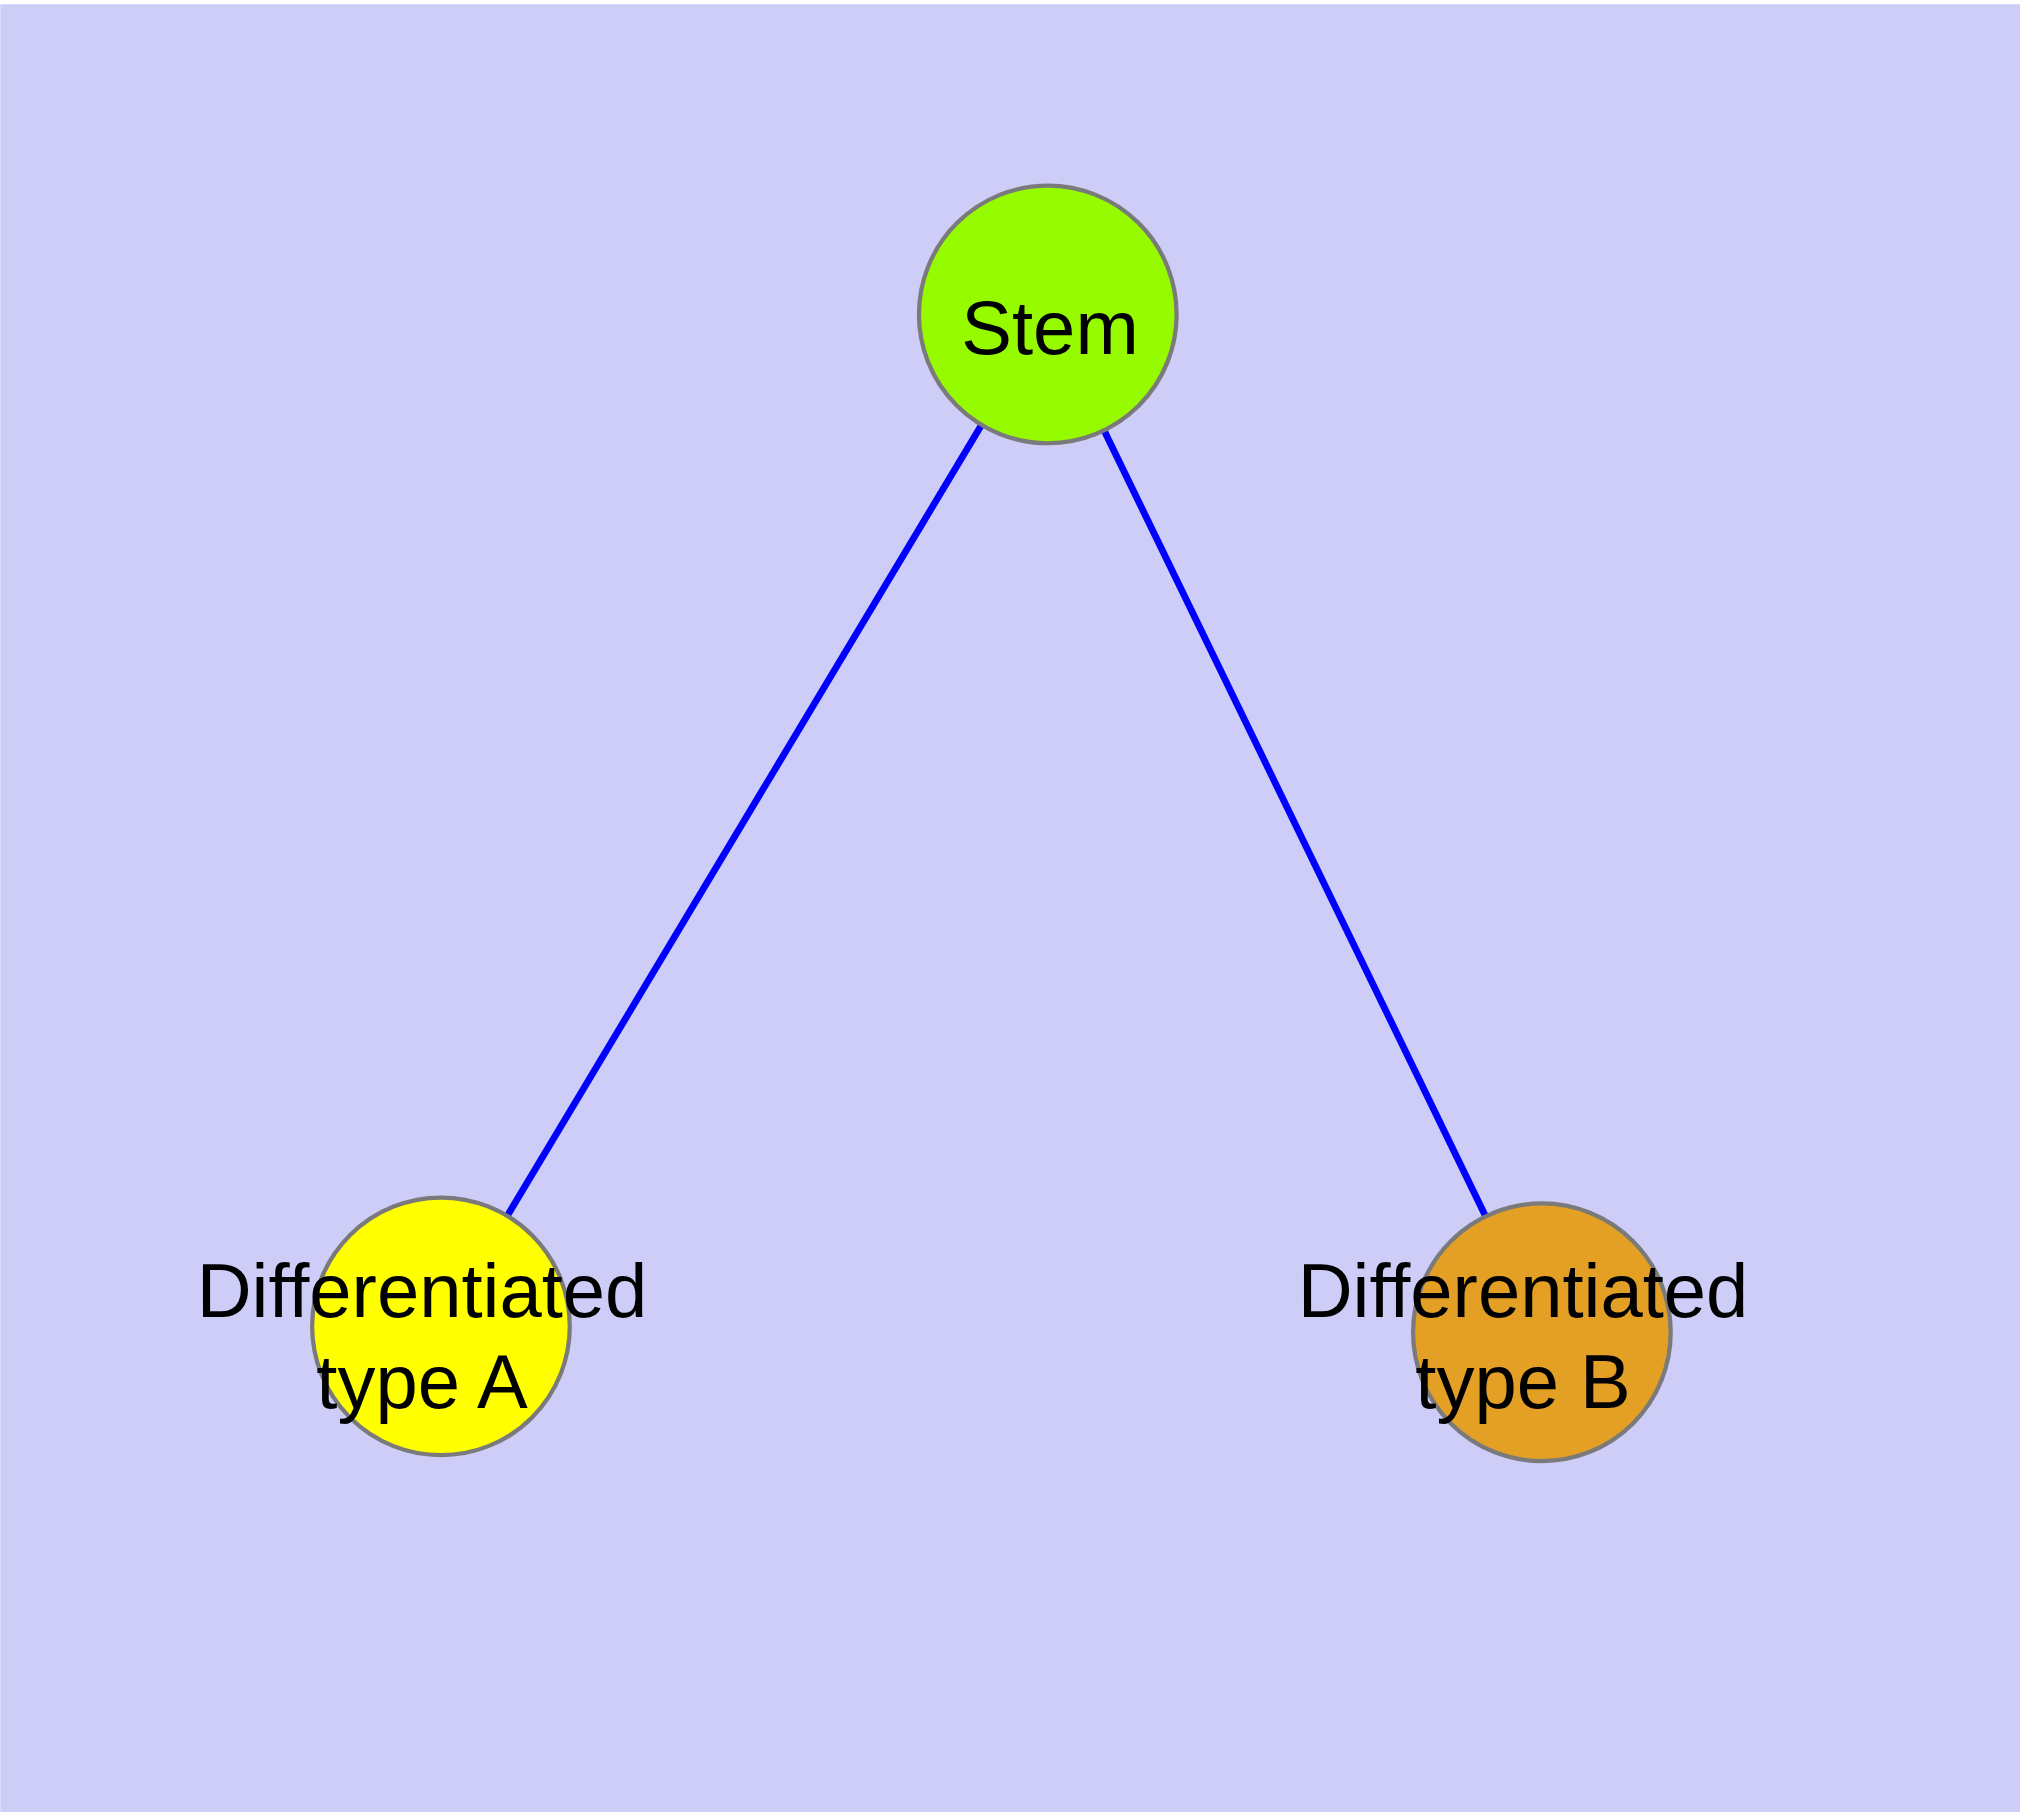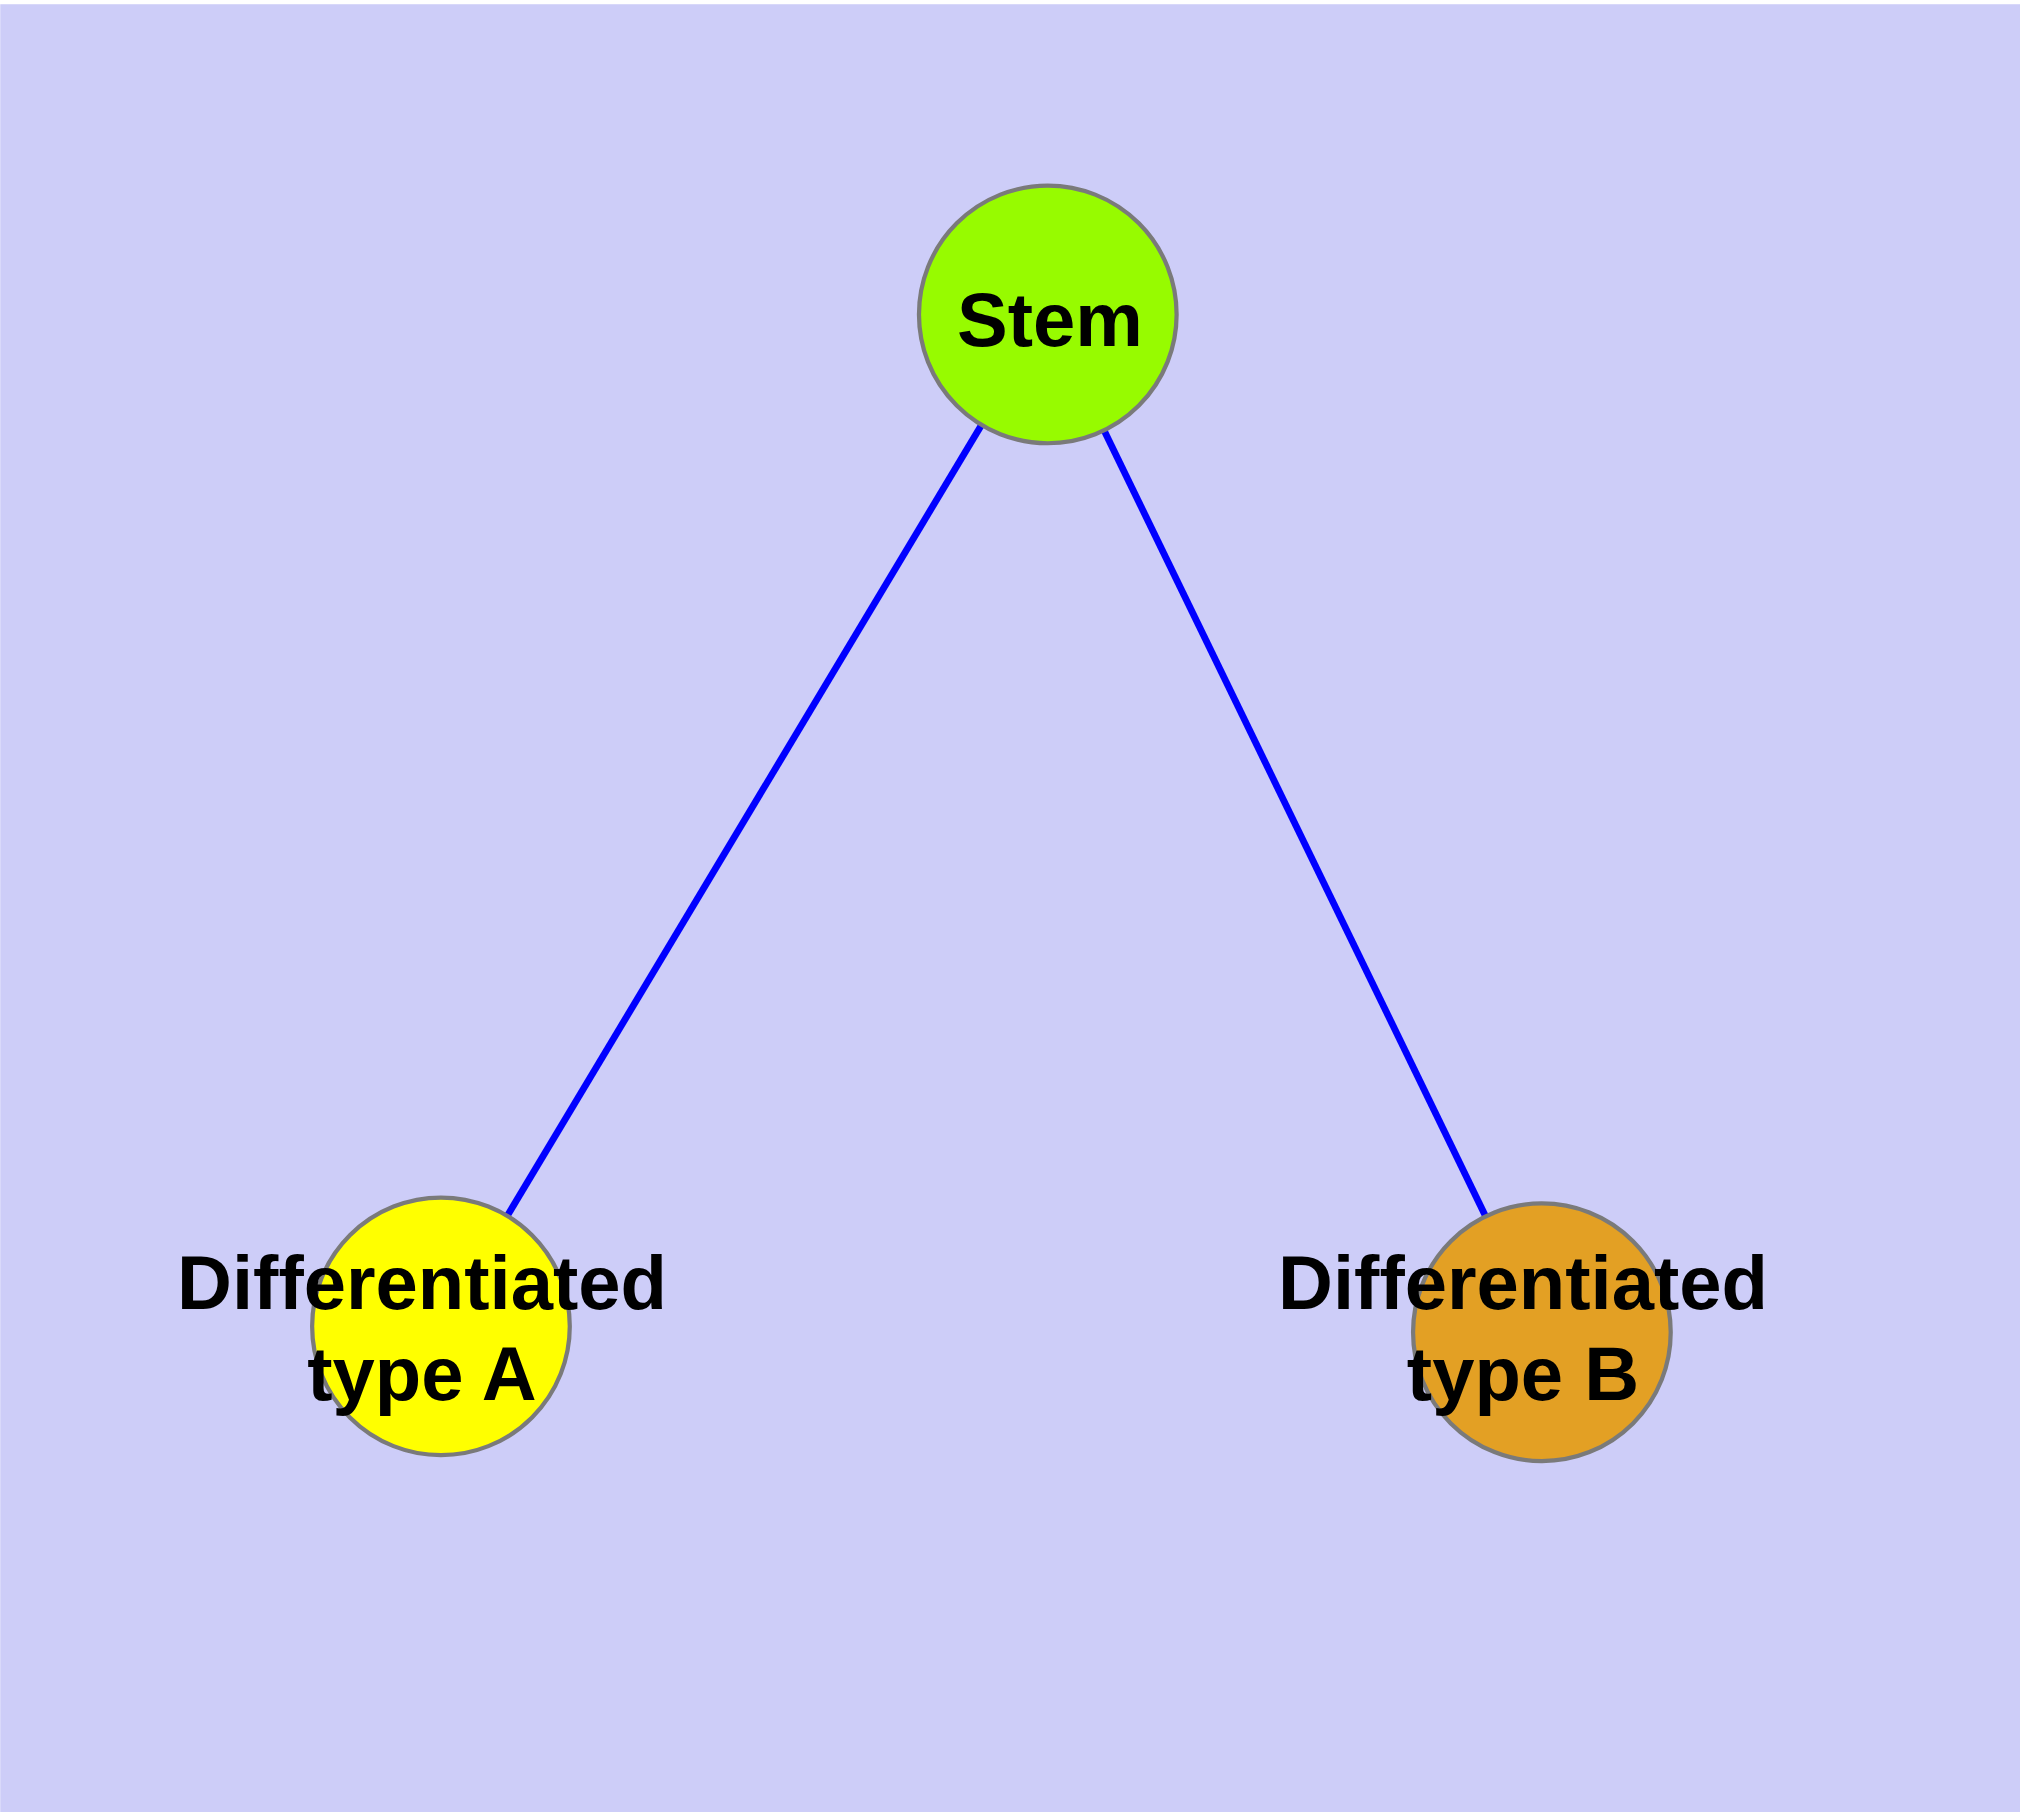--- a/index.html
+++ b/index.html
@@ -19,27 +19,28 @@
     left: 0;
     top: 0;
     width: 2021px;
     height: 1812px;
     display: block;
   }
   .node-label {
     position: absolute;
     transform: translate(-50%, -50%);
     font-family: "Liberation Sans", sans-serif;
-    font-weight: bold;
+    font-weight: normal;
     font-size: 76px;
     line-height: 1.2;
     color: #000000;
     text-align: center;
     white-space: pre-line;
     pointer-events: none;
+    margin-top: 8px;
   }
 </style>
 </head>
 <body>
 
 <svg id="graph-canvas" viewBox="0 0 2384 2138" xmlns="http://www.w3.org/2000/svg">
 
   <rect x="0" y="5" width="2384" height="2133" fill="#CDCDF8"></rect>
 
   <line x1="1236" y1="371" x2="520" y2="1565" stroke-width="8" stroke="#0000FF"></line>

